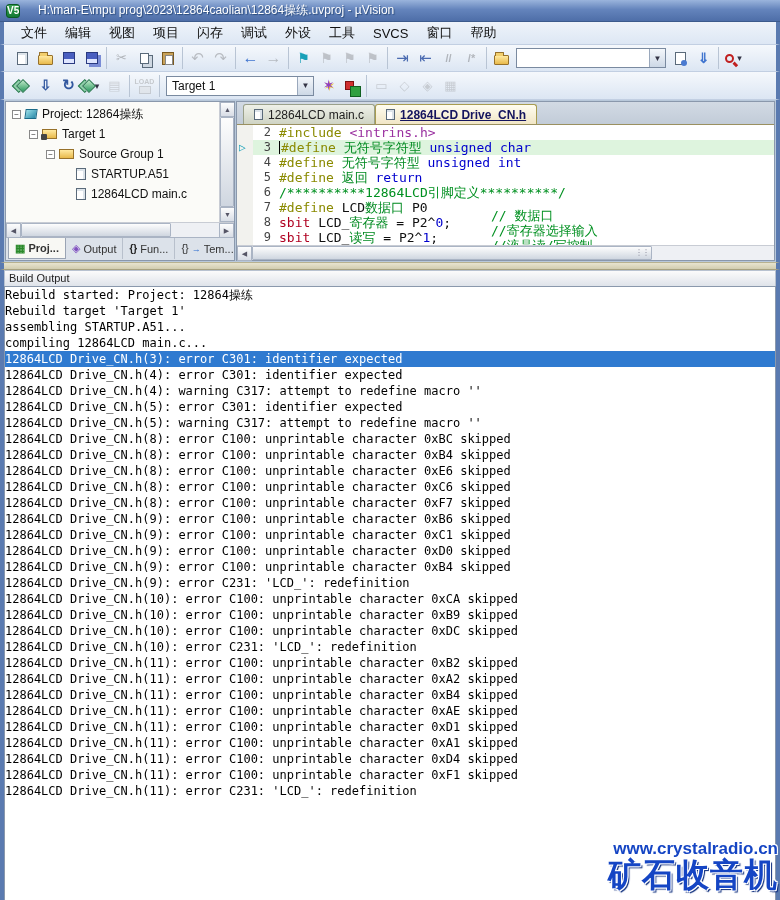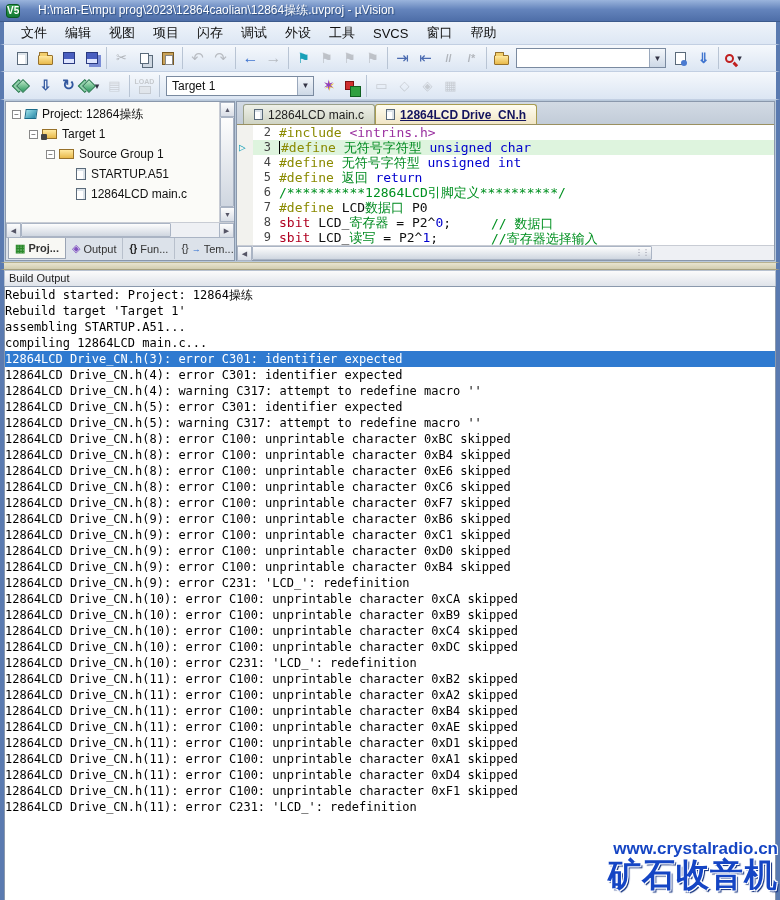--- a/index.html
+++ b/index.html
@@ -115,21 +115,21 @@
   .etab.active{background:linear-gradient(#fffdf0,#f1e6c6);border-color:#a89c50;color:#14145e;font-weight:bold}
   .etab.active .lbl{text-decoration:underline}
   #code{flex:1;position:relative;overflow:hidden;font-family:"DejaVu Sans Mono","Liberation Mono",monospace;font-size:13px;background:#fff}
   .cline{display:flex;height:15px;line-height:15px;white-space:pre;position:relative}
   .cline.hl{background:#def4de}
   .cmargin{width:16px;background:#f2f2ee;flex:0 0 auto;position:relative}
   .cmark{position:absolute;left:2px;top:1px;color:#18a0b8;font-size:11px;line-height:13px}
   .lnum{width:26px;text-align:right;padding-right:8px;color:#444;flex:0 0 auto;font-size:12px}
   .ctext{position:relative;flex:1;white-space:pre}
   .ccaret{display:inline-block;width:1px;background:#000;height:13px;vertical-align:-2px;margin-right:1px}
-  .ccomment{position:absolute;left:212px;top:16px;color:#009020}
+  .ccomment{position:absolute;left:212px;top:8px;color:#009020}
   .c-pp{color:#8a8a00}.c-inc{color:#9a30a0}.c-kw{color:#0000cd}.c-kw2{color:#b00020}
   .c-id{color:#008a20}.c-cm{color:#009020}.c-pl{color:#101010}.c-num{color:#0000cd}
   #editor-hscroll .sb-thumb{width:400px;position:relative}
   #editor-hscroll .sb-thumb::after{content:"⋮⋮";position:absolute;right:2px;top:1px;font-size:8px;color:#889;letter-spacing:-1px}
 
   
   #splitter-h{height:8px;background:linear-gradient(#e8e4cf,#d2cdb0);border-top:1px solid #b8b290;border-bottom:1px solid #a8a280;border-left:4px solid #5a7ab0;border-right:4px solid #5a7ab0}
 
   
   #build-output{height:736px;display:flex;flex-direction:column;border-left:4px solid #5a7ab0;border-right:4px solid #5a7ab0;background:#7dd3fc}
@@ -455,21 +455,20 @@
         <div class="boline">12864LCD Drive_CN.h(8): error C100: unprintable character 0xE6 skipped</div>
         <div class="boline">12864LCD Drive_CN.h(8): error C100: unprintable character 0xC6 skipped</div>
         <div class="boline">12864LCD Drive_CN.h(8): error C100: unprintable character 0xF7 skipped</div>
         <div class="boline">12864LCD Drive_CN.h(9): error C100: unprintable character 0xB6 skipped</div>
         <div class="boline">12864LCD Drive_CN.h(9): error C100: unprintable character 0xC1 skipped</div>
         <div class="boline">12864LCD Drive_CN.h(9): error C100: unprintable character 0xD0 skipped</div>
         <div class="boline">12864LCD Drive_CN.h(9): error C100: unprintable character 0xB4 skipped</div>
         <div class="boline">12864LCD Drive_CN.h(9): error C231: 'LCD_': redefinition</div>
         <div class="boline">12864LCD Drive_CN.h(10): error C100: unprintable character 0xCA skipped</div>
         <div class="boline">12864LCD Drive_CN.h(10): error C100: unprintable character 0xB9 skipped</div>
-        <div class="boline">12864LCD Drive_CN.h(10): error C100: unprintable character 0xC4 skipped</div>
         <div class="boline">12864LCD Drive_CN.h(10): error C100: unprintable character 0xDC skipped</div>
         <div class="boline">12864LCD Drive_CN.h(10): error C231: 'LCD_': redefinition</div>
         <div class="boline">12864LCD Drive_CN.h(11): error C100: unprintable character 0xB2 skipped</div>
         <div class="boline">12864LCD Drive_CN.h(11): error C100: unprintable character 0xA2 skipped</div>
         <div class="boline">12864LCD Drive_CN.h(11): error C100: unprintable character 0xB4 skipped</div>
         <div class="boline">12864LCD Drive_CN.h(11): error C100: unprintable character 0xAE skipped</div>
         <div class="boline">12864LCD Drive_CN.h(11): error C100: unprintable character 0xD1 skipped</div>
         <div class="boline">12864LCD Drive_CN.h(11): error C100: unprintable character 0xA1 skipped</div>
         <div class="boline">12864LCD Drive_CN.h(11): error C100: unprintable character 0xD4 skipped</div>
         <div class="boline">12864LCD Drive_CN.h(11): error C100: unprintable character 0xF1 skipped</div>

